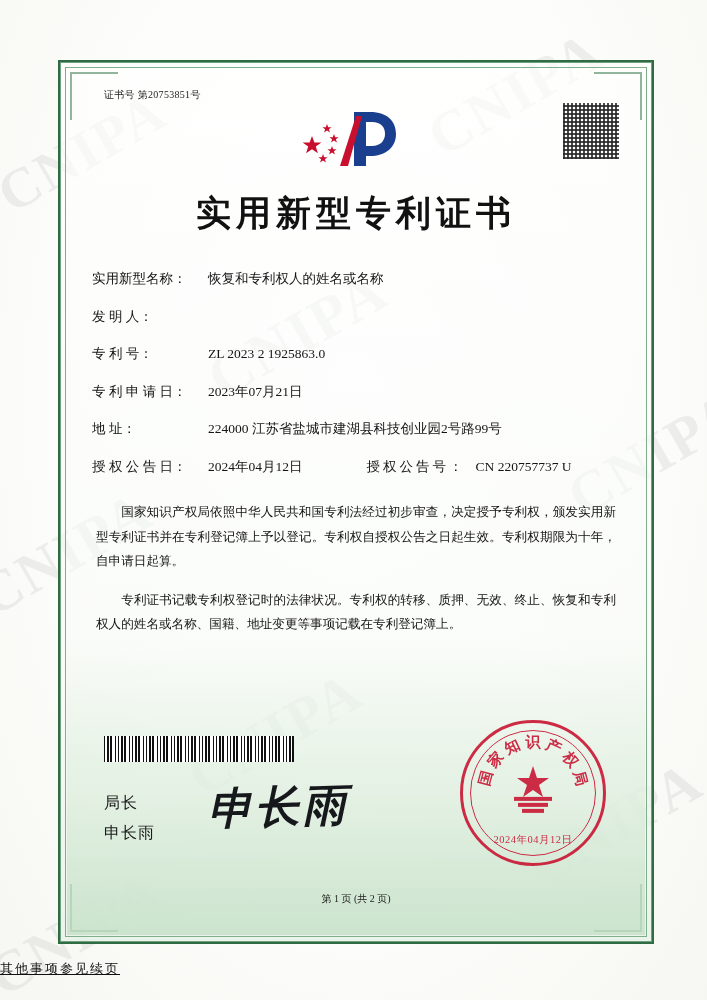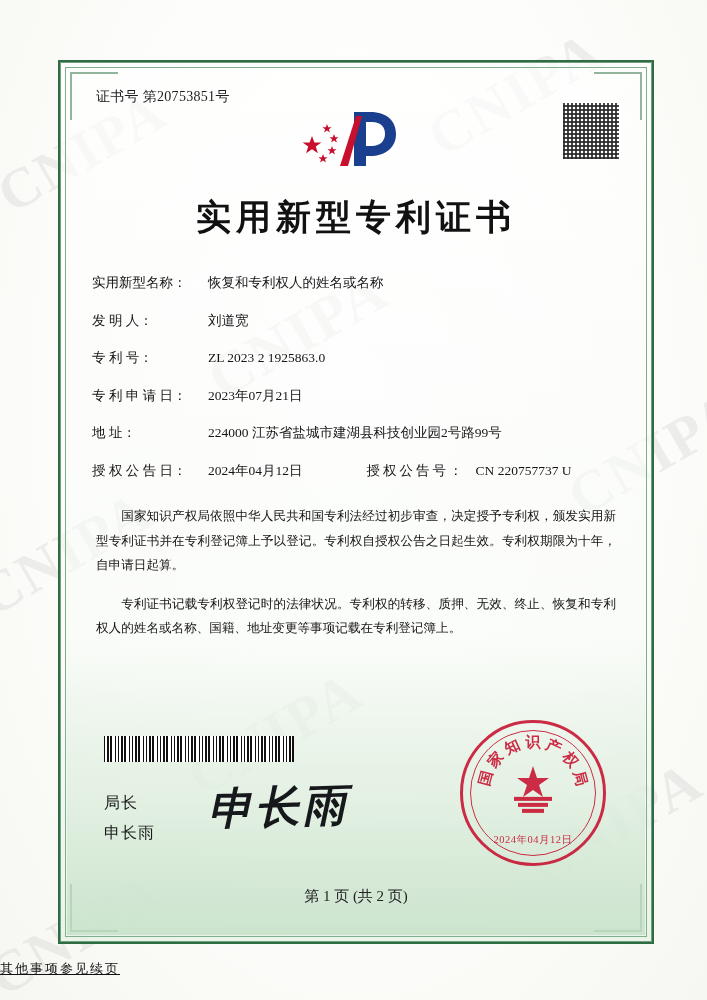--- a/index.html
+++ b/index.html
@@ -80,24 +80,24 @@
 
   
   .inner {
     position: absolute;
     left: 28px;
     right: 28px;
     top: 26px;
   }
 
   .cert-no {
-    font-size: 14px;
+    font-size: 10px;
     letter-spacing: .3px;
     color: #1d1d1d;
-    margin-left: 8px;
+    margin-left: 16px;
   }
 
   
   #logo {
     position: absolute;
     left: 50%;
     transform: translateX(-50%);
     top: 20px;
     width: 120px;
     height: 62px;
@@ -245,21 +245,21 @@
     font-size: 10.5px;
     letter-spacing: .5px;
     font-family: "Liberation Serif", serif;
   }
 
   #page-no {
     position: absolute;
     left: 0; right: 0;
     bottom: 36px;
     text-align: center;
-    font-size: 15px;
+    font-size: 10px;
     color: #222;
   }
 
   #footer-note {
     position: absolute;
     left: 0; right: 0;
     bottom: 22px;
     text-align: left;
     font-size: 13px;
     letter-spacing: 2px;
@@ -311,21 +311,20 @@
 
       <div class="fields">
 
         <div class="row">
           <div class="lbl">实用新型名称：</div>
           <div class="val">恢复和专利权人的姓名或名称</div>
         </div>
 
         <div class="row">
           <div class="lbl">发    明    人：</div>
-          <div class="val">刘道宽</div>
         </div>
 
         <div class="row">
           <div class="lbl">专    利    号：</div>
           <div class="val">ZL 2023 2 1925863.0</div>
         </div>
 
         <div class="row">
           <div class="lbl">专 利 申 请 日：</div>
           <div class="val">2023年07月21日</div>

